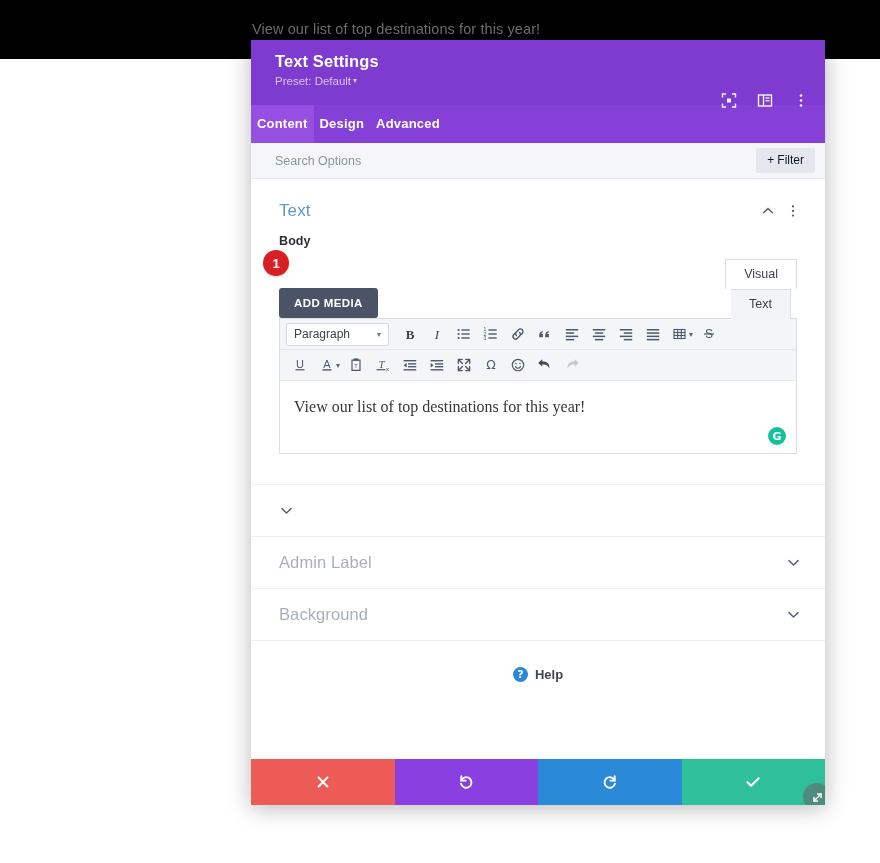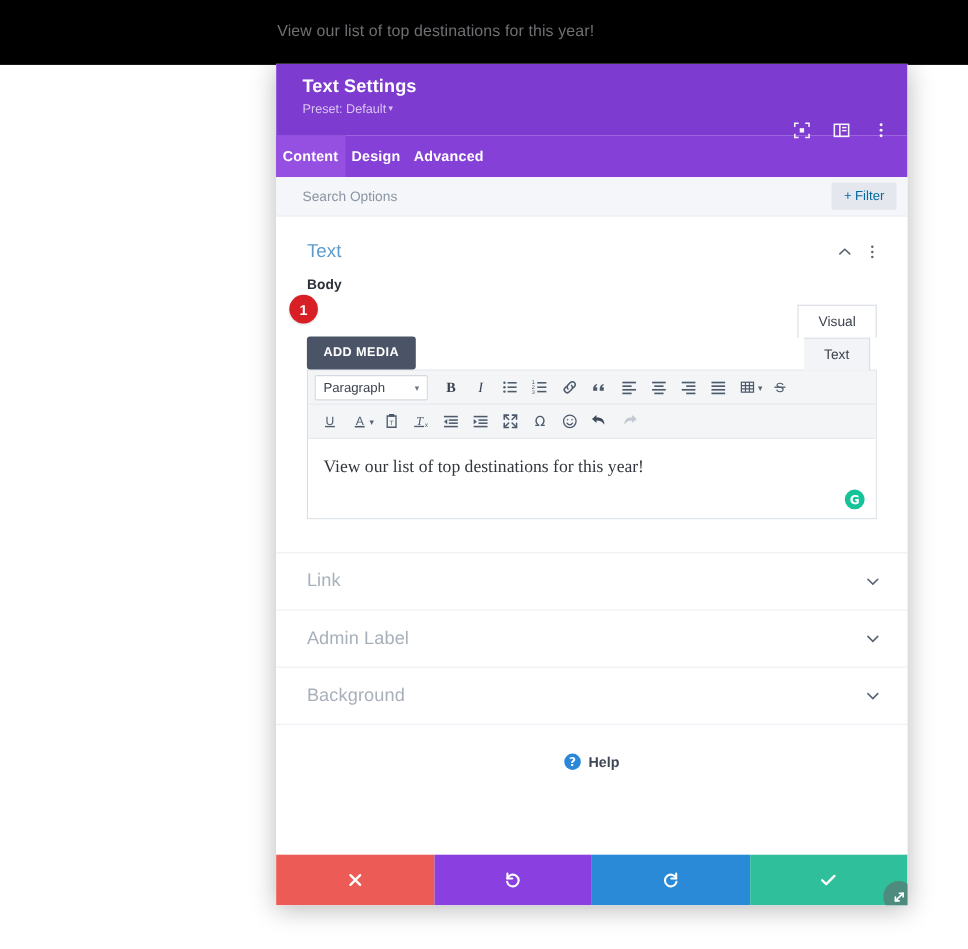--- a/index.html
+++ b/index.html
@@ -26,21 +26,21 @@
     color: #6f6f74;
     font-size: 14.5px;
     line-height: 18px;
     white-space: nowrap;
     letter-spacing: .1px;
   }
 
   
   #modal {
     position: absolute;
-    left: 251px; top: 58px;
+    left: 251px; top: 40px;
     width: 574px; height: 765px;
     background: #ffffff;
     box-shadow: 0 3px 22px rgba(0,0,0,.28);
     display: flex; flex-direction: column;
     overflow: hidden;
   }
 
   
   .modal-header {
     background: #7e3bd0;
@@ -110,21 +110,21 @@
     border: 0; background: transparent; outline: none;
     font-family: "Liberation Sans", sans-serif;
     font-size: 12.5px;
     color: #8b95a3;
     flex: 1 1 auto;
     padding: 0;
   }
   .search-input::placeholder { color: #8b95a3; }
   .filter-btn {
     background: #e4e8ee;
-    color: #0369a1;
+    color: #0f172a;
     font-size: 12px;
     height: 25px;
     line-height: 25px;
     padding: 0 11px;
     border-radius: 2px;
     cursor: pointer;
     white-space: nowrap;
   }
   .filter-btn .plus { font-size: 12px; margin-right: 3px; }
 
@@ -596,21 +596,20 @@
           <div class="editor-text">View our list of top destinations for this year!</div>
           <div class="grammarly">G</div>
         </div>
       </div>
 
       <div class="step-badge">1</div>
     </div>
 
     <div class="collapse-list">
       <div class="collapse-row">
-        <span class="collapse-title">Link</span>
         <span class="chev">
           <svg width="15" height="15" viewBox="0 0 15 15" fill="none" stroke="#5a6472" stroke-width="1.5" stroke-linecap="round">
               <path d="M3 5.6 L7.5 10 L12 5.6"></path>
             </svg>
         </span>
       </div>
       <div class="collapse-row">
         <span class="collapse-title">Admin Label</span>
         <span class="chev">
           <svg width="15" height="15" viewBox="0 0 15 15" fill="none" stroke="#5a6472" stroke-width="1.5" stroke-linecap="round">

